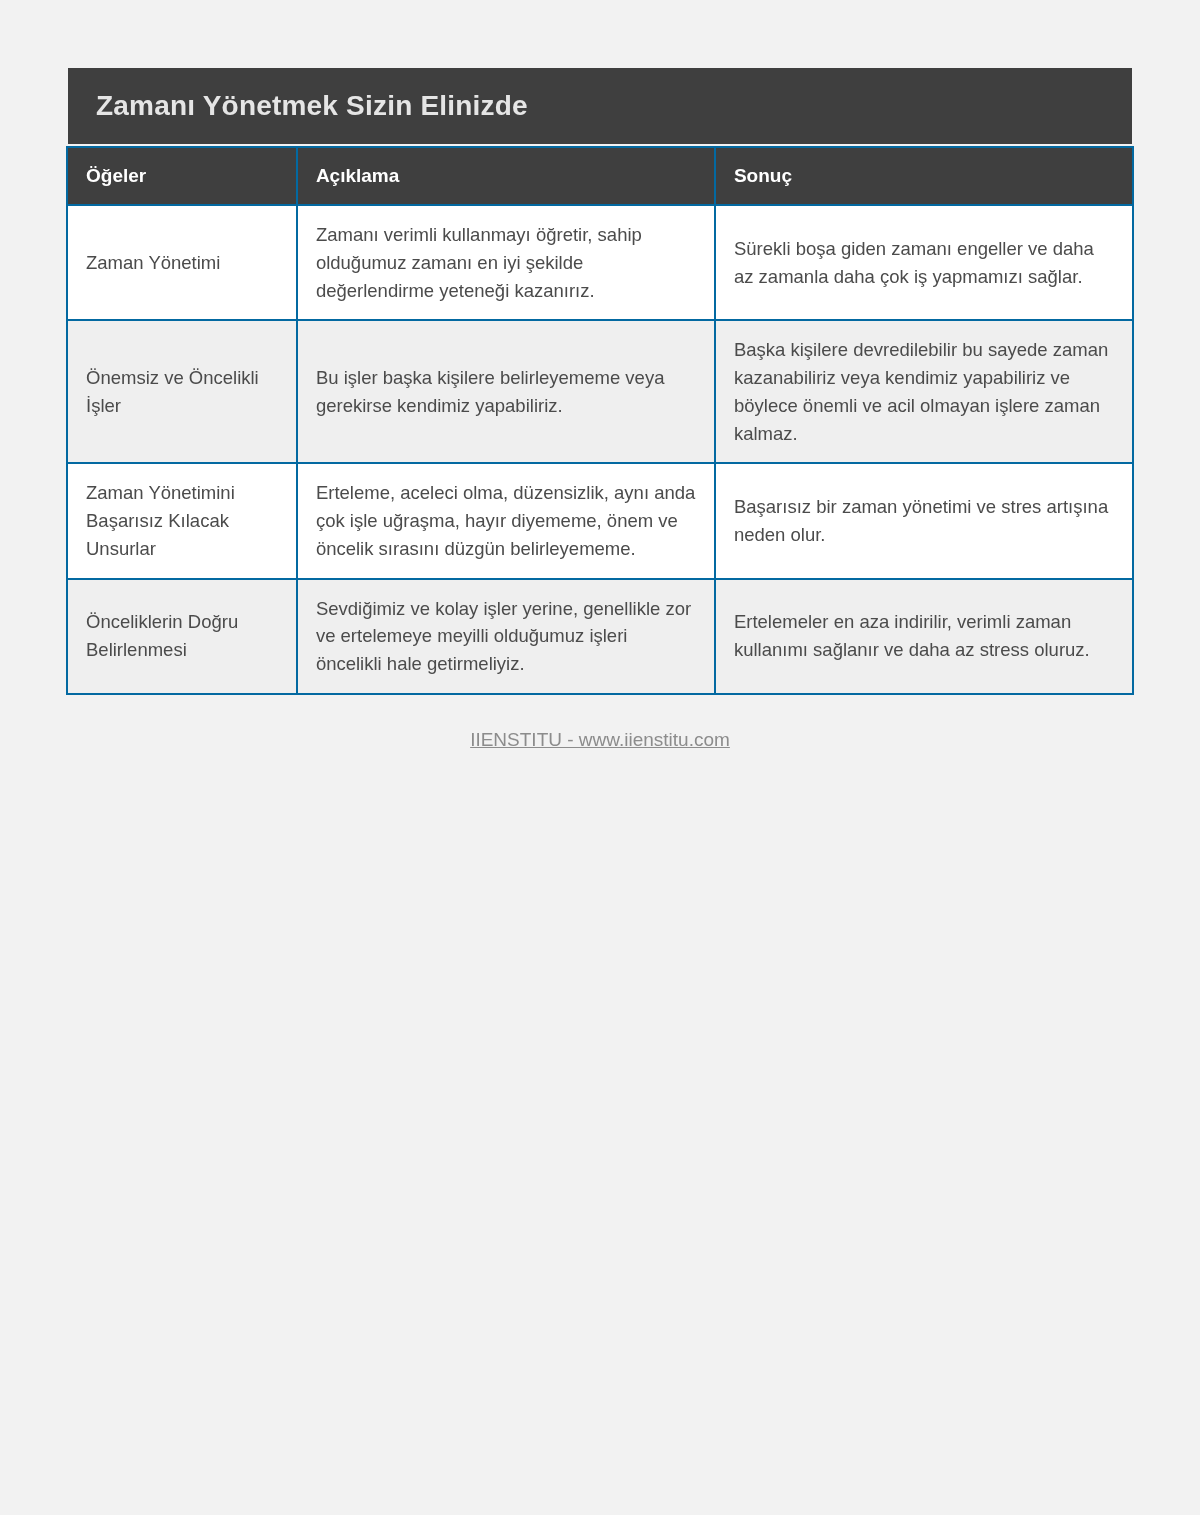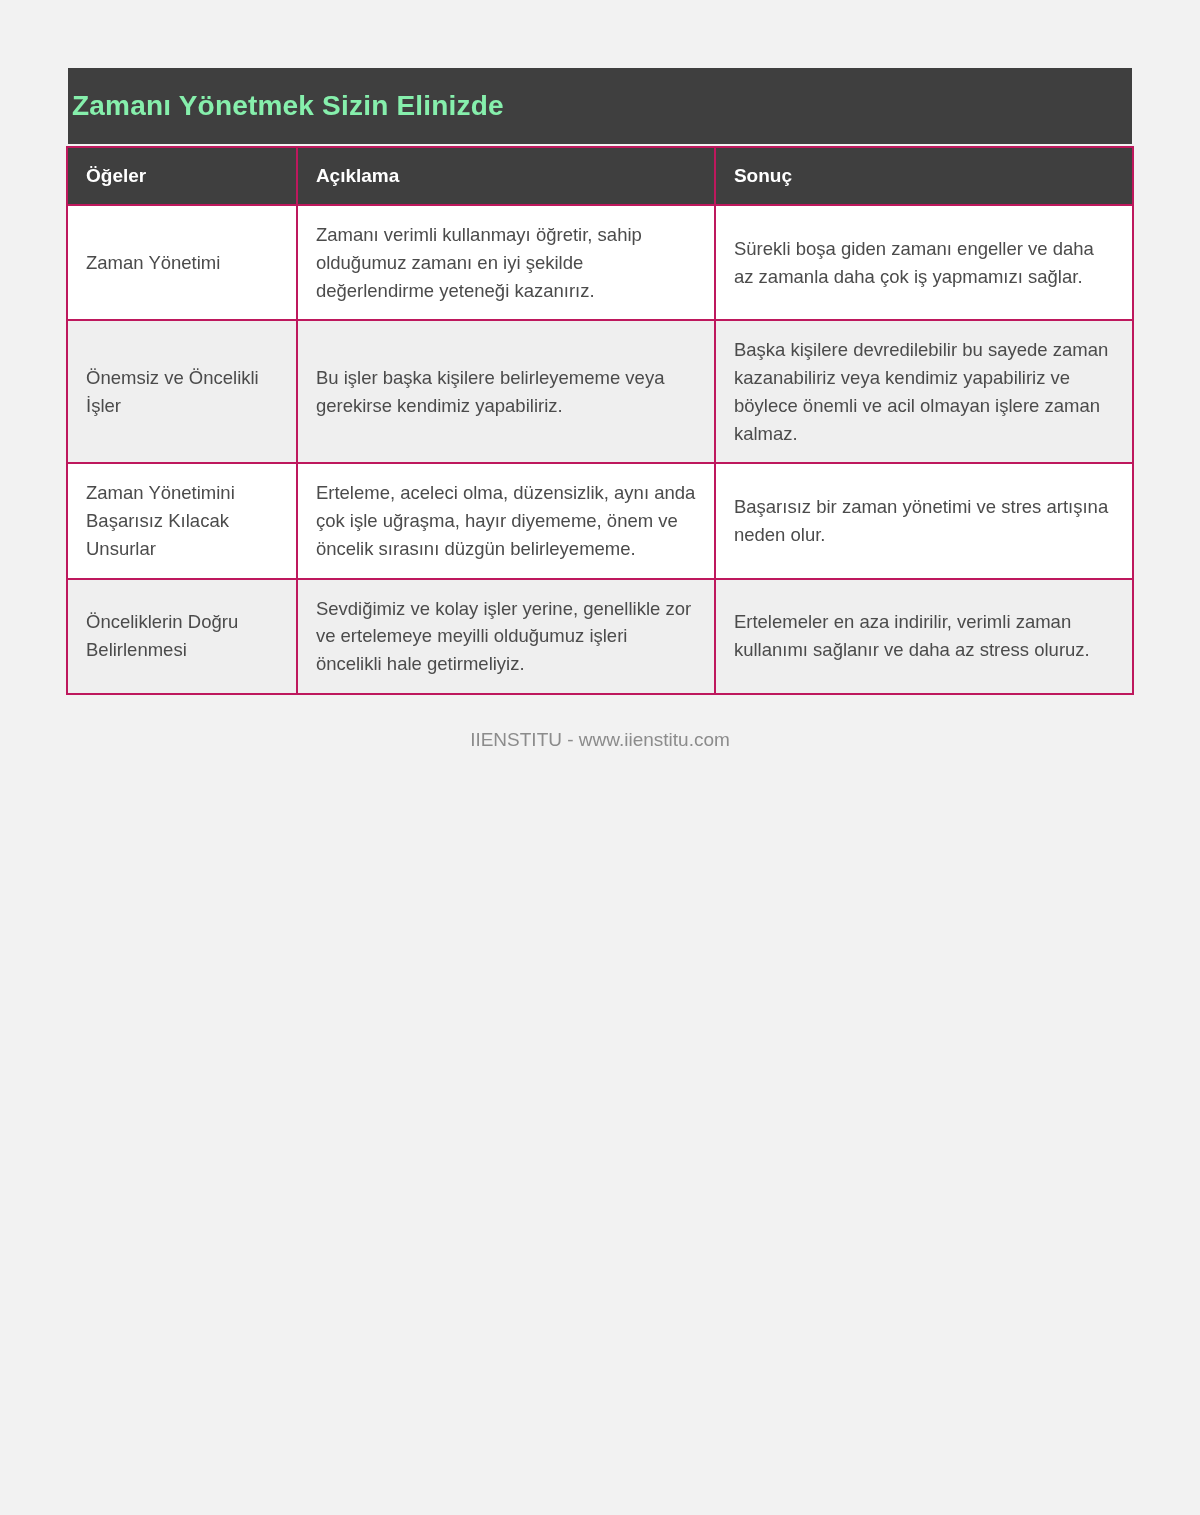--- a/index.html
+++ b/index.html
@@ -17,39 +17,39 @@
   }
 
   .doc-card {
     width: 1064px;
     margin: 0 auto;
     padding-top: 68px;
   }
 
   .title-bar {
     background: #3f3f3f;
-    color: #86efac;
+    color: #e5e5e5;
     height: 76px;
     display: flex;
     align-items: center;
-    padding: 0 4px;
+    padding: 0 28px;
     margin-bottom: 2px;
   }
 
   .title-bar h1 {
     font-size: 28px;
     font-weight: 700;
     letter-spacing: 0.2px;
   }
 
   table.data-table {
     width: 100%;
     border-collapse: separate;
     border-spacing: 2px;
-    background: #be185d;
+    background: #0369a1;
     margin-left: -2px;
     margin-right: -2px;
     width: calc(100% + 4px);
   }
 
   table.data-table th {
     background: #3f3f3f;
     color: #ffffff;
     font-size: 19px;
     font-weight: 700;
@@ -75,20 +75,21 @@
   col.c-item   { width: 21.5%; }
   col.c-desc   { width: 39.25%; }
   col.c-result { width: 39.25%; }
 
   .footer {
     text-align: center;
     color: #8c8c8c;
     font-size: 19px;
     margin-top: 34px;
     padding-bottom: 48px;
+    text-decoration: underline;
   }
 </style>
 </head>
 <body>
 
 <div class="doc-card">
 
   <div class="title-bar">
     <h1>Zamanı Yönetmek Sizin Elinizde</h1>
   </div>

